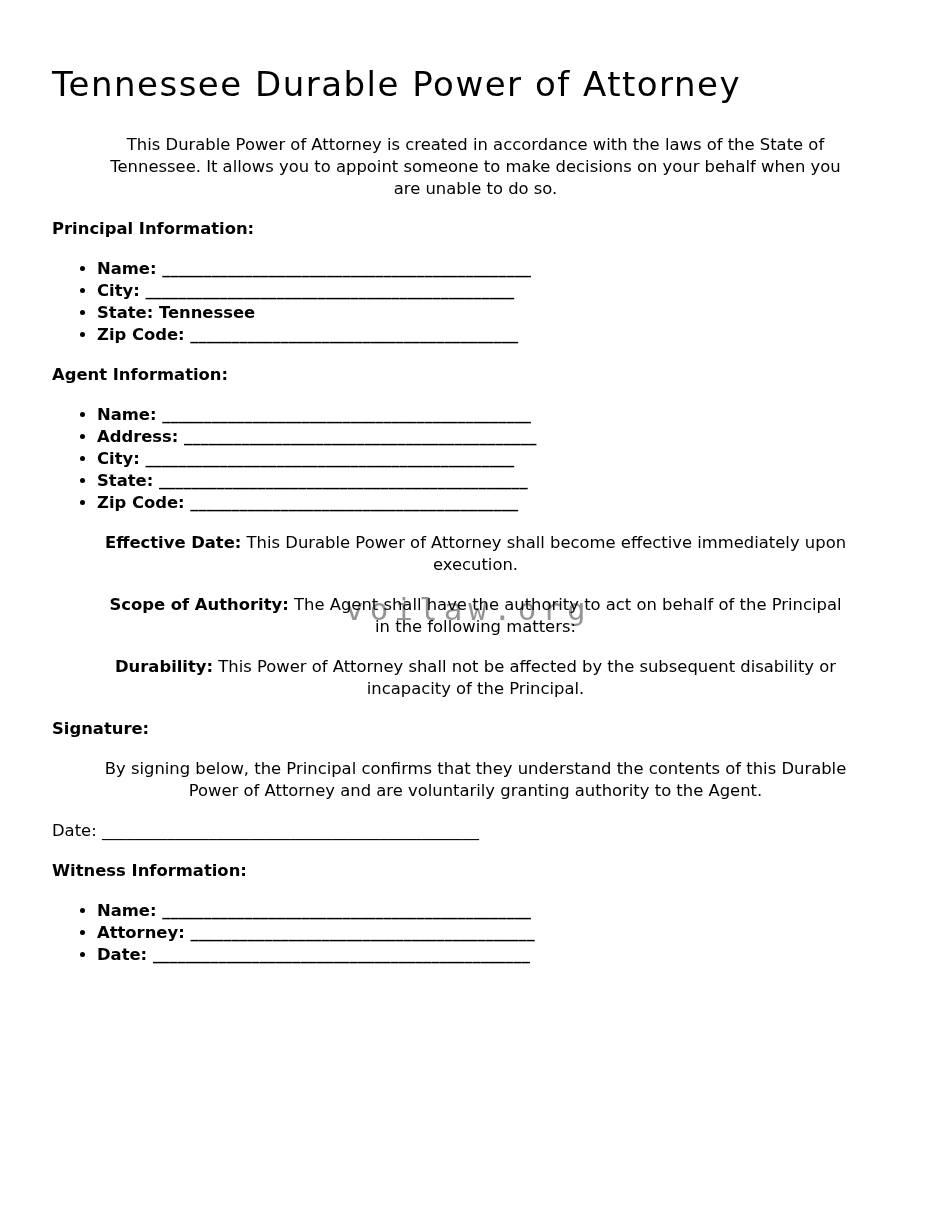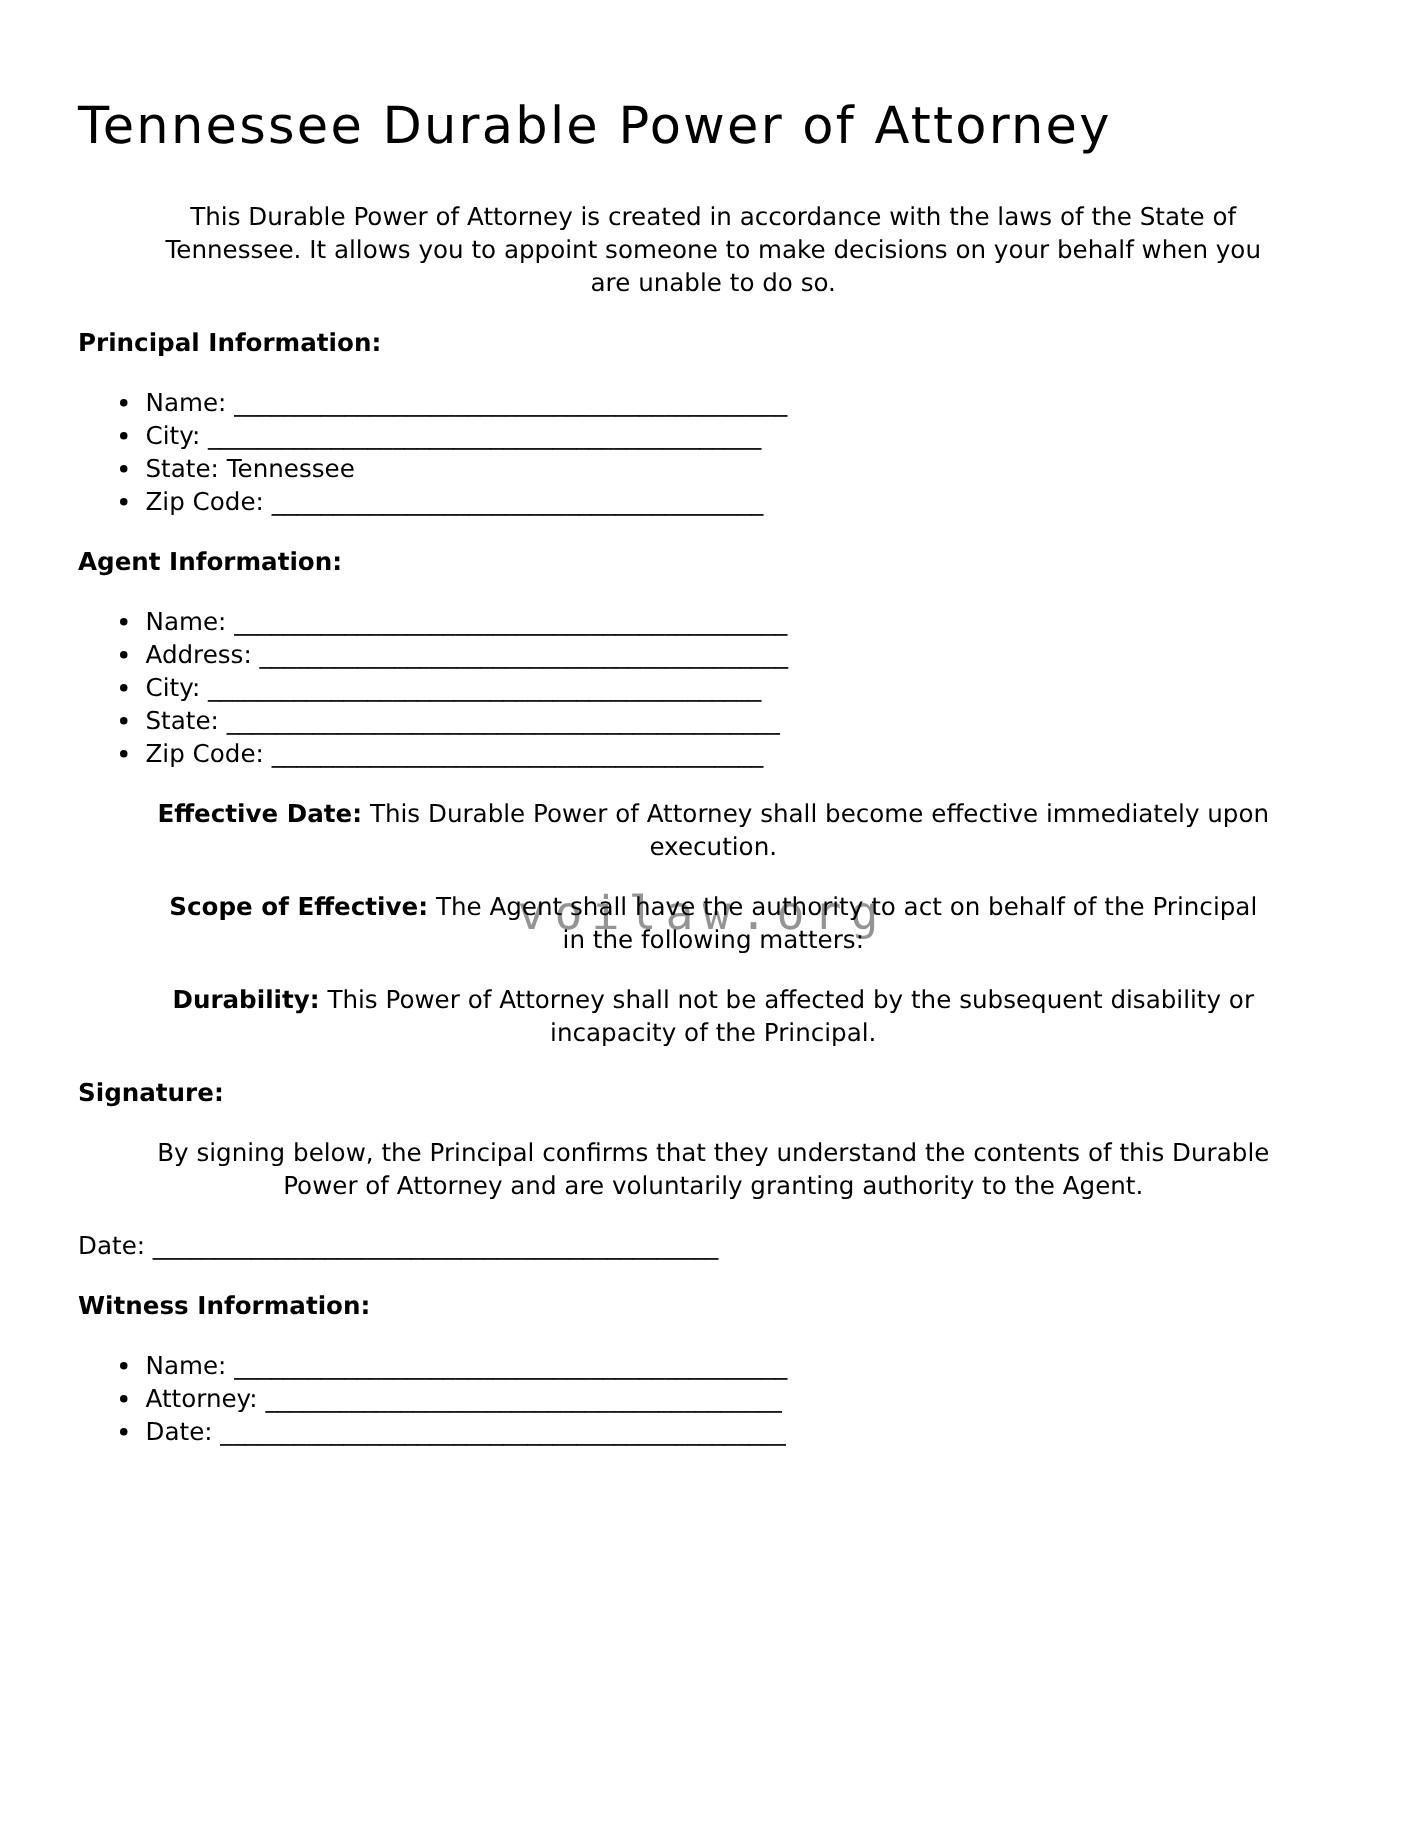--- a/index.html
+++ b/index.html
@@ -39,20 +39,21 @@
   p {
     margin: 0 0 18px 0;
   }
   .pre { white-space: pre-wrap; text-align: center; }
   ul, ol {
     margin: 0 0 18px 0;
     padding-left: 45px;
   }
   li {
     line-height: 22px;
+    font-weight: bold;
   }
   .watermark {
     position: absolute;
     left: 345px;
     top: 598px;
     font-family: "DejaVu Sans Mono", monospace;
     font-size: 31px;
     letter-spacing: 6px;
     color: rgba(0, 0, 0, 0.42);
     white-space: nowrap;
@@ -85,21 +86,21 @@
     <li>Name: _____________________________________________</li>
     <li>Address: ___________________________________________</li>
     <li>City: _____________________________________________</li>
     <li>State: _____________________________________________</li>
     <li>Zip Code: ________________________________________</li>
   </ul>
 
   <p class="pre"><strong>Effective Date:</strong><span> This Durable Power of Attorney shall become effective immediately upon
 execution.</span></p>
 
-  <p class="pre"><strong>Scope of Effective:</strong><span> The Agent shall have the authority to act on behalf of the Principal
+  <p class="pre"><strong>Scope of Authority:</strong><span> The Agent shall have the authority to act on behalf of the Principal
 in the following matters:</span></p>
 
 
   <p class="pre"><strong>Durability:</strong><span> This Power of Attorney shall not be affected by the subsequent disability or
 incapacity of the Principal.</span></p>
 
   <h2>Signature:</h2>
 
   <p class="pre">By signing below, the Principal confirms that they understand the contents of this Durable
 Power of Attorney and are voluntarily granting authority to the Agent.</p>

